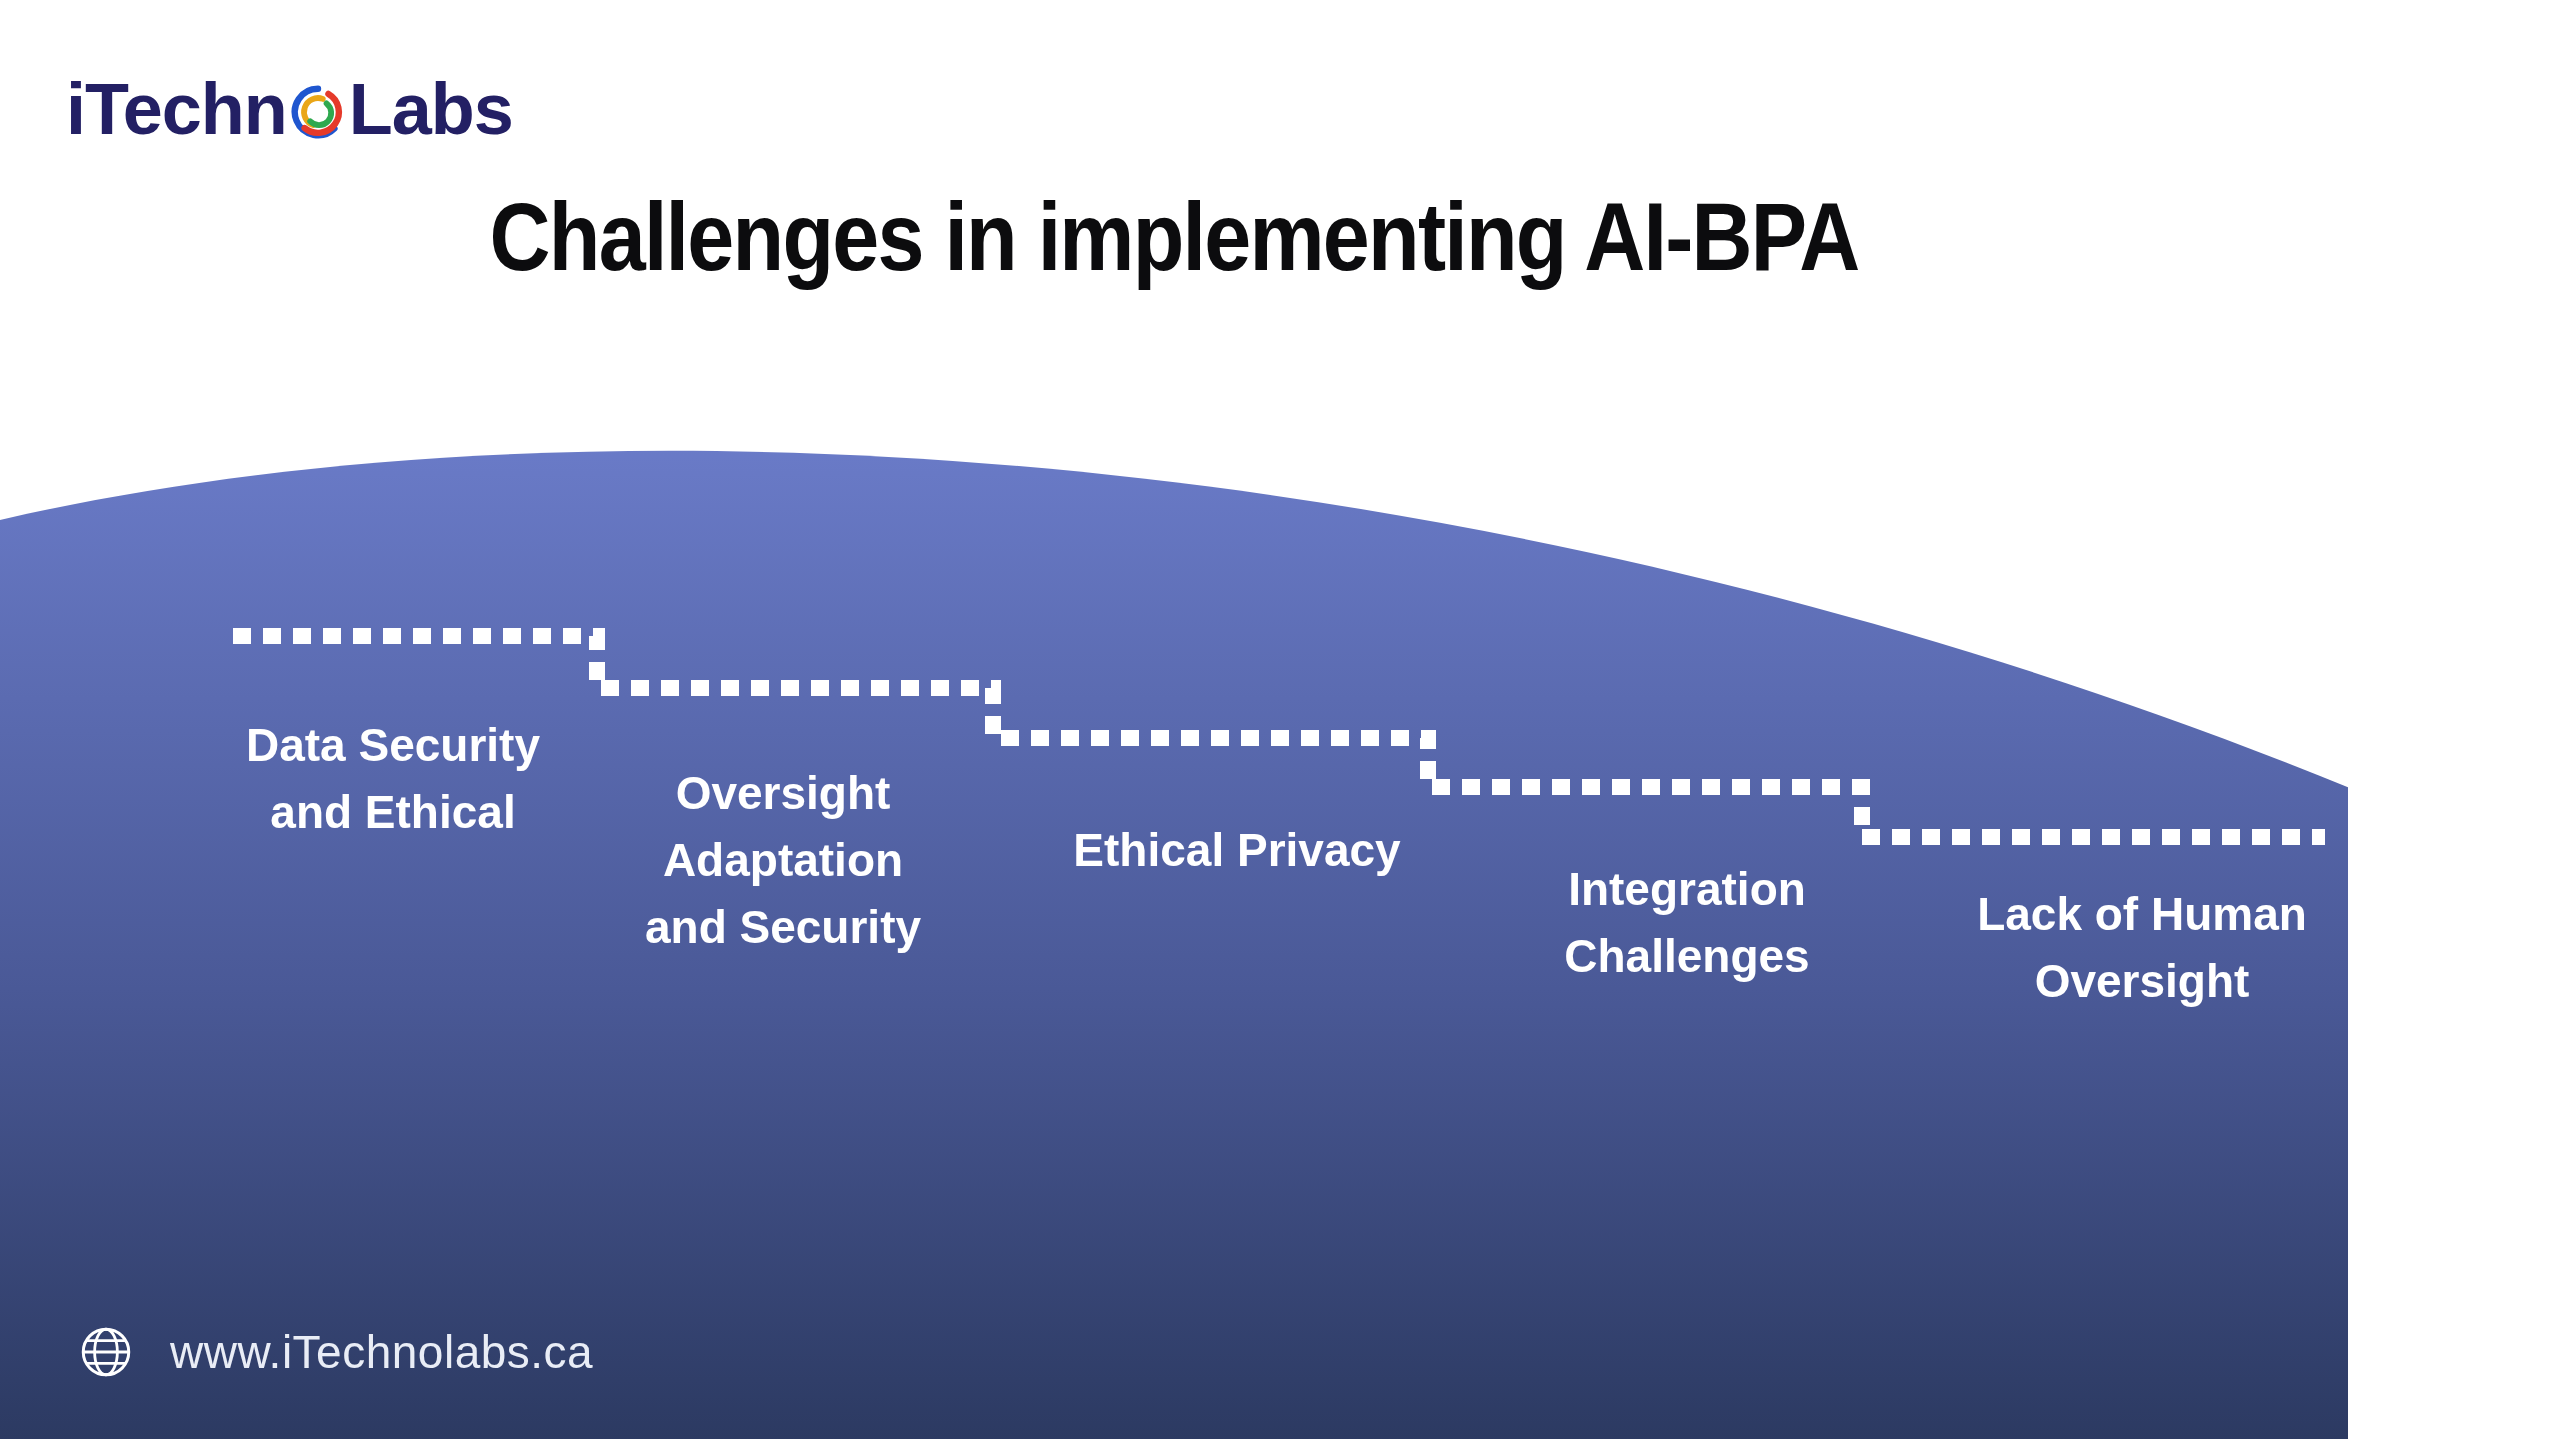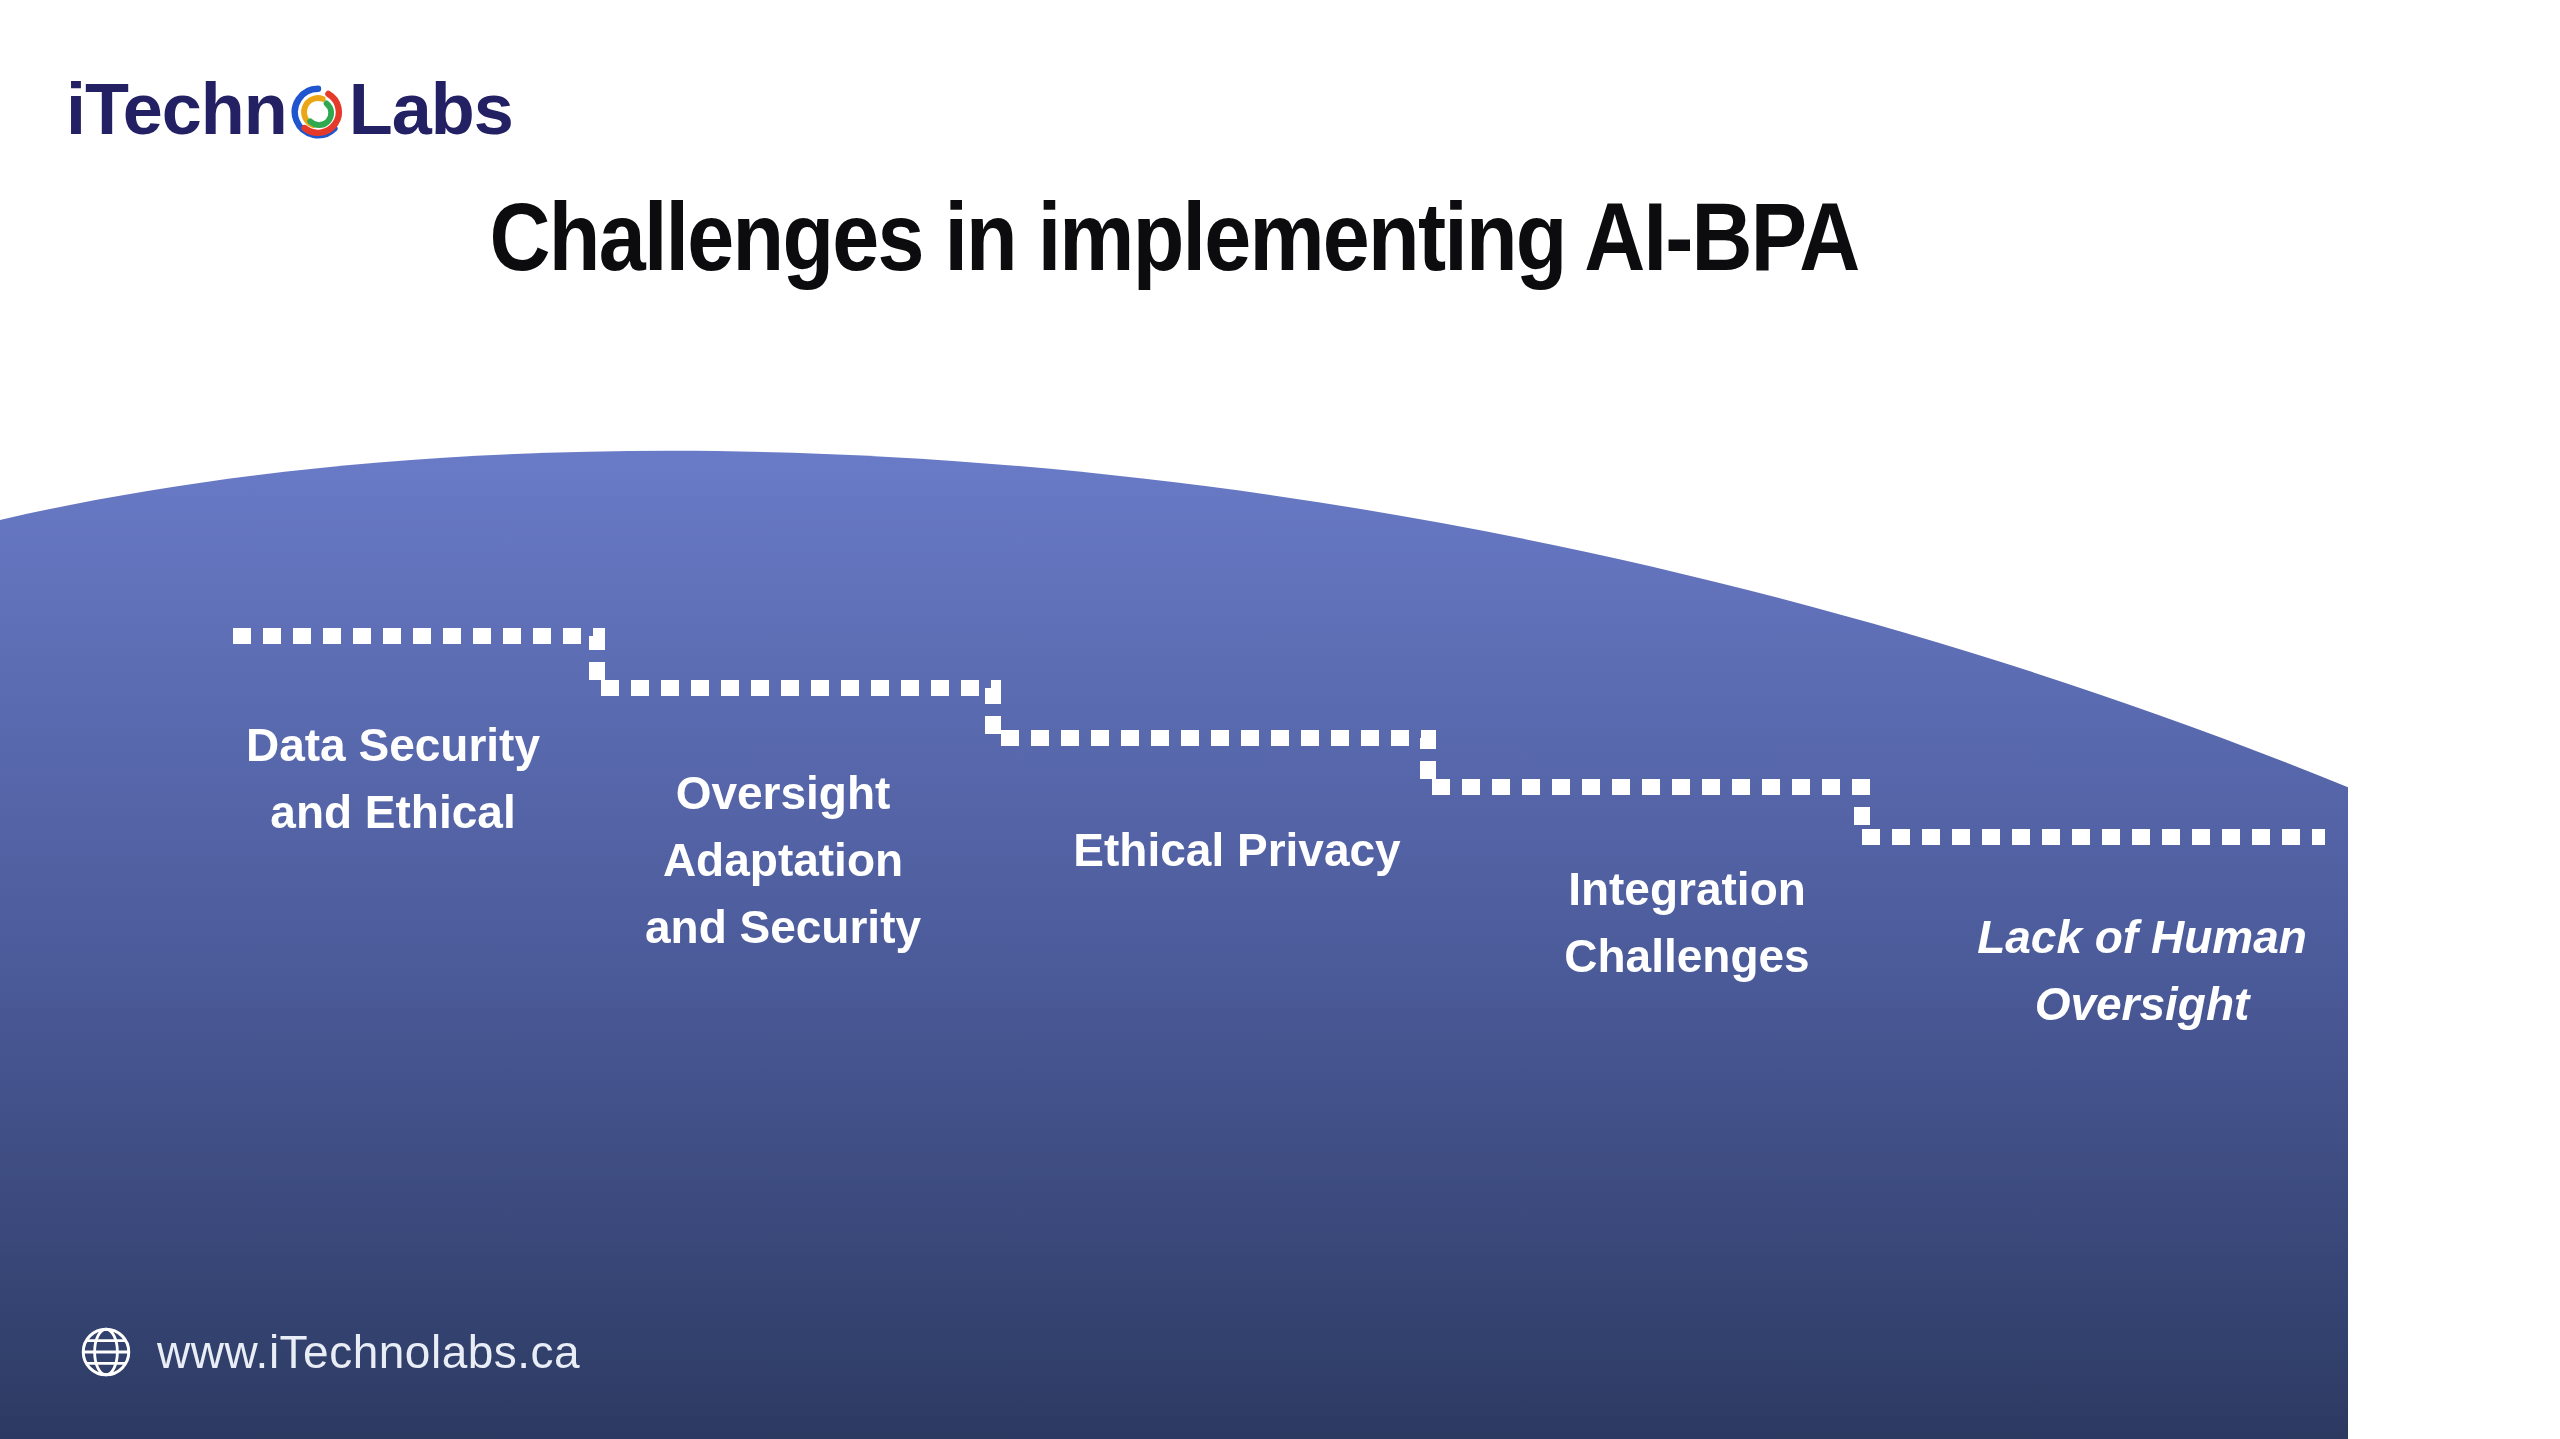--- a/index.html
+++ b/index.html
@@ -31,25 +31,25 @@
   .step{
     position:absolute;transform:translate(-50%,-50%);
     color:#ffffff;font-weight:700;font-size:46px;line-height:67px;
     text-align:center;white-space:nowrap;
   }
   .step .line{display:block;}
   .step-1{left:393px;top:779px;}
   .step-2{left:783px;top:860px;}
   .step-3{left:1237px;top:850px;}
   .step-4{left:1687px;top:923px;}
-  .step-5{left:2142px;top:971px;font-style:italic;}
+  .step-5{left:2142px;top:948px;}
   
   .footer{
     position:absolute;left:78px;top:1352px;transform:translateY(-50%);
-    display:flex;align-items:center;gap:23px;
+    display:flex;align-items:center;gap:36px;
   }
   .globe{width:56px;height:56px;display:block;}
   .site{
     color:#e9edf6;font-size:46px;font-weight:400;letter-spacing:0.5px;
   }
 </style>
 </head>
 <body>
 
 <div class="canvas">

